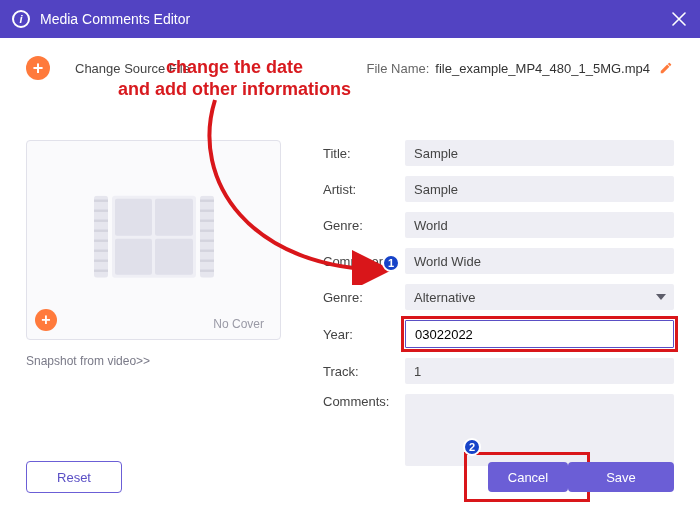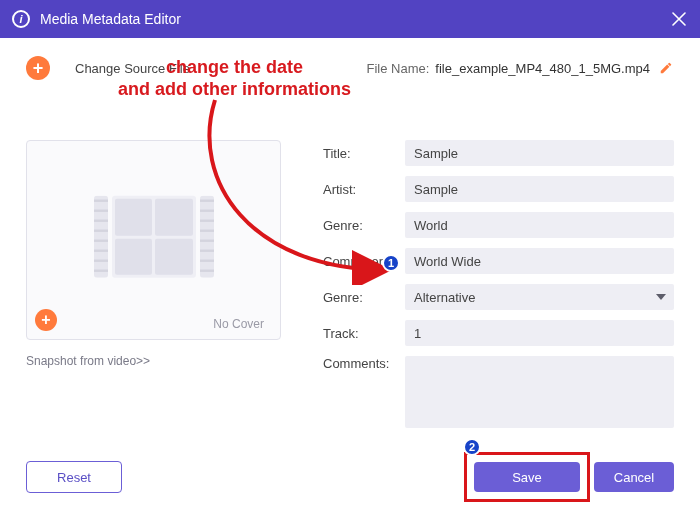--- a/index.html
+++ b/index.html
@@ -130,21 +130,21 @@
     display:flex; align-items:center; justify-content:center;
     font-size:11px; font-weight:bold; pointer-events:none; z-index:20;
   }
   .arrow-svg { position:absolute; left:160px; top:90px; width:250px; height:195px; pointer-events:none; }
 </style>
 </head>
 <body>
 
 <div class="titlebar">
   <span class="info-icon">i</span>
-  <span class="title">Media Metadata Editor</span>
+  <span class="title">Media Comments Editor</span>
   <span class="close">
     <svg width="14" height="14" viewBox="0 0 14 14">
         <path d="M1 1 L13 13 M13 1 L1 13" stroke="#fff" stroke-width="1.6" stroke-linecap="round"></path>
       </svg>
   </span>
 </div>
 
 <div class="content">
 
   <div class="toprow">
@@ -195,37 +195,44 @@
         <span class="flabel">Composer:</span>
         <input class="finput" value="World Wide" style="">
       </div>
       <div class="frow">
         <span class="flabel">Genre:</span>
         <div class="fselect">
           <span>Alternative</span>
         </div>
       </div>
       <div class="frow">
+        <span class="flabel">Year:</span>
+        <div class="year-wrap">
+          <input class="year-input" value="03022022" style="">
+          <div class="year-red"></div>
+        </div>
+      </div>
+      <div class="frow">
         <span class="flabel">Track:</span>
         <input class="finput" value="1" style="">
       </div>
       <div class="frow tall">
         <span class="flabel">Comments:</span>
         <textarea class="ftextarea" style=""></textarea>
       </div>
     </div>
   </div>
 </div>
 
 <div class="footer">
   <span class="btn btn-reset">Reset</span>
   <div class="save-box">
     <div class="save-red"></div>
+    <span class="btn btn-cancel">Cancel</span>
     <span class="btn btn-save">Save</span>
-    <span class="btn btn-cancel">Cancel</span>
   </div>
 </div>
 
 <div class="anno-text">
   <span>change the date</span><br>
   <span>and add other informations</span>
 </div>
 
 <svg class="arrow-svg" viewBox="0 0 250 195">
   <defs>

